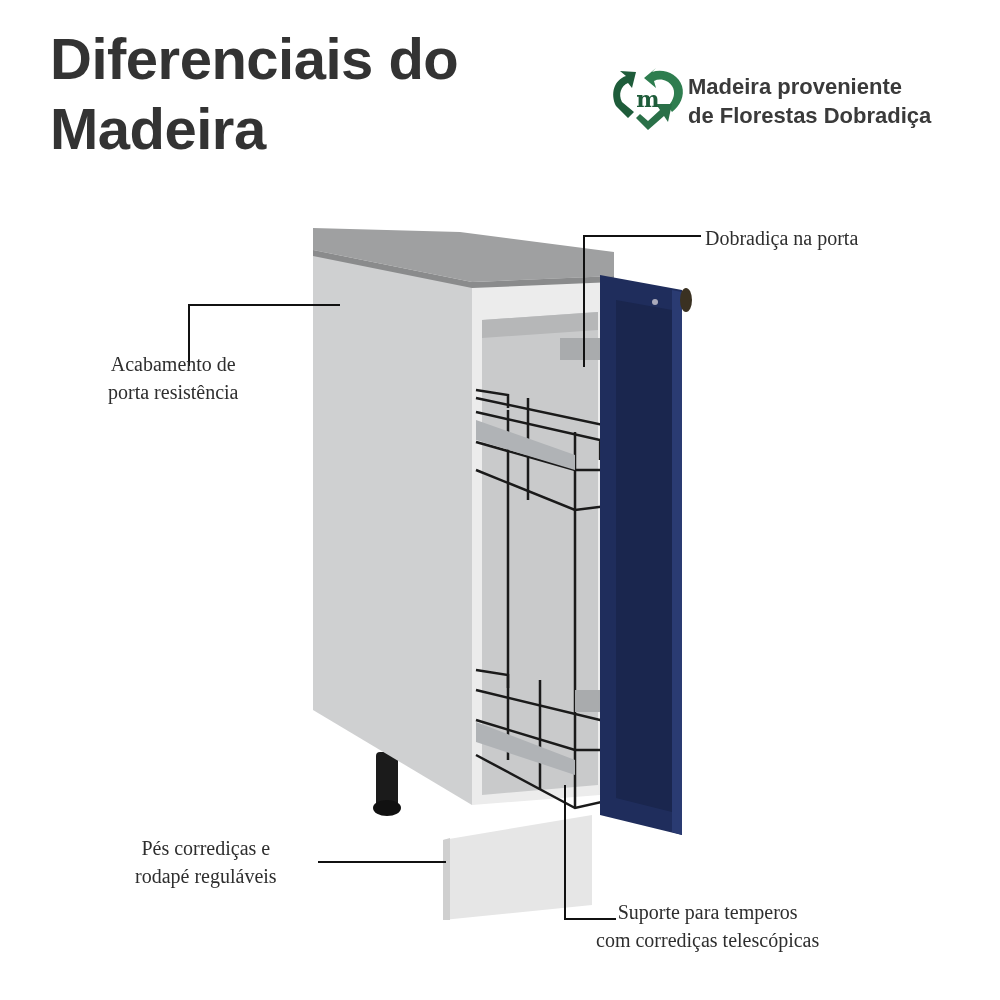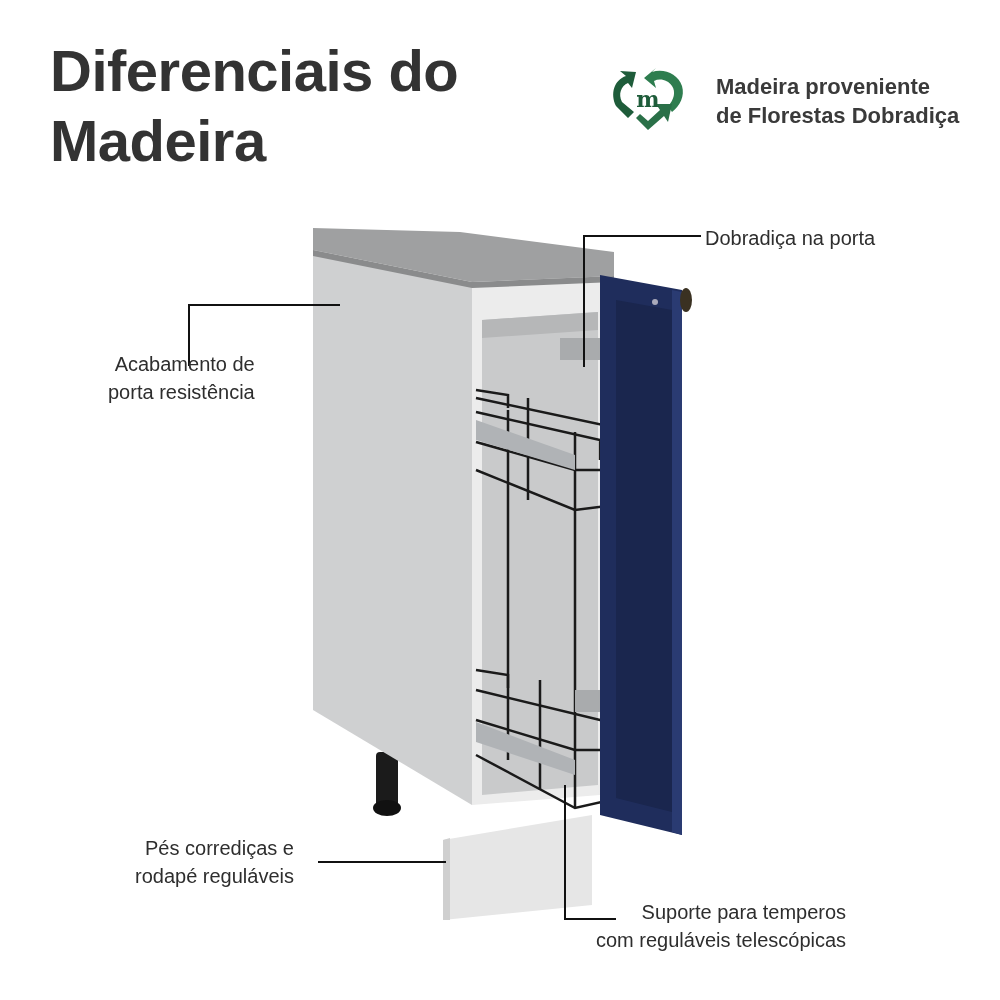--- a/index.html
+++ b/index.html
@@ -1,25 +1,25 @@
 <!DOCTYPE html>
 <html><head>
 <meta charset="utf-8">
 <style>
   html, body { margin:0; padding:0; background:#ffffff; }
   body { width:1000px; height:1000px; position:relative; overflow:hidden;
          font-family:"Liberation Sans", "DejaVu Sans", sans-serif; color:#333333; }
-  .title { position:absolute; left:50px; top:36px; font-size:58px; font-weight:bold;
+  .title { position:absolute; left:50px; top:24px; font-size:58px; font-weight:bold;
            line-height:70px; color:#333333; letter-spacing:-0.5px; }
   .title div { white-space:nowrap; }
   .badge { position:absolute; left:608px; top:66px; display:flex; align-items:center; }
   .badge svg { width:80px; height:70px; }
-  .badge-text { margin-left:28px; font-size:22px; font-weight:bold; line-height:29px; color:#3a3a3a; }
+  .badge-text { margin-left:0; font-size:22px; font-weight:bold; line-height:29px; color:#3a3a3a; }
   .label { position:absolute; font-size:20px; line-height:28px; color:#2e2e2e; white-space:nowrap; }
-  .label.center { text-align:right; }
+  .label.center { text-align:center;font-family:Liberation Serif, serif; }
   .line { position:absolute; background:#111; }
   .product { position:absolute; left:0; top:0; width:1000px; height:1000px; }
 </style>
 </head>
 <body>
 
 <div class="title">
   <div>Diferenciais do</div>
   <div>Madeira</div>
 </div>
@@ -107,14 +107,14 @@
   <div>porta resistência</div>
 </div>
 
 <div class="label center" style="left:135px; top:834px;">
   <div>Pés corrediças e</div>
   <div>rodapé reguláveis</div>
 </div>
 
 <div class="label center" style="left:596px; top:898px;">
   <div>Suporte para temperos</div>
-  <div>com reguláveis telescópicas</div>
+  <div>com corrediças telescópicas</div>
 </div>
 
 </body></html>

